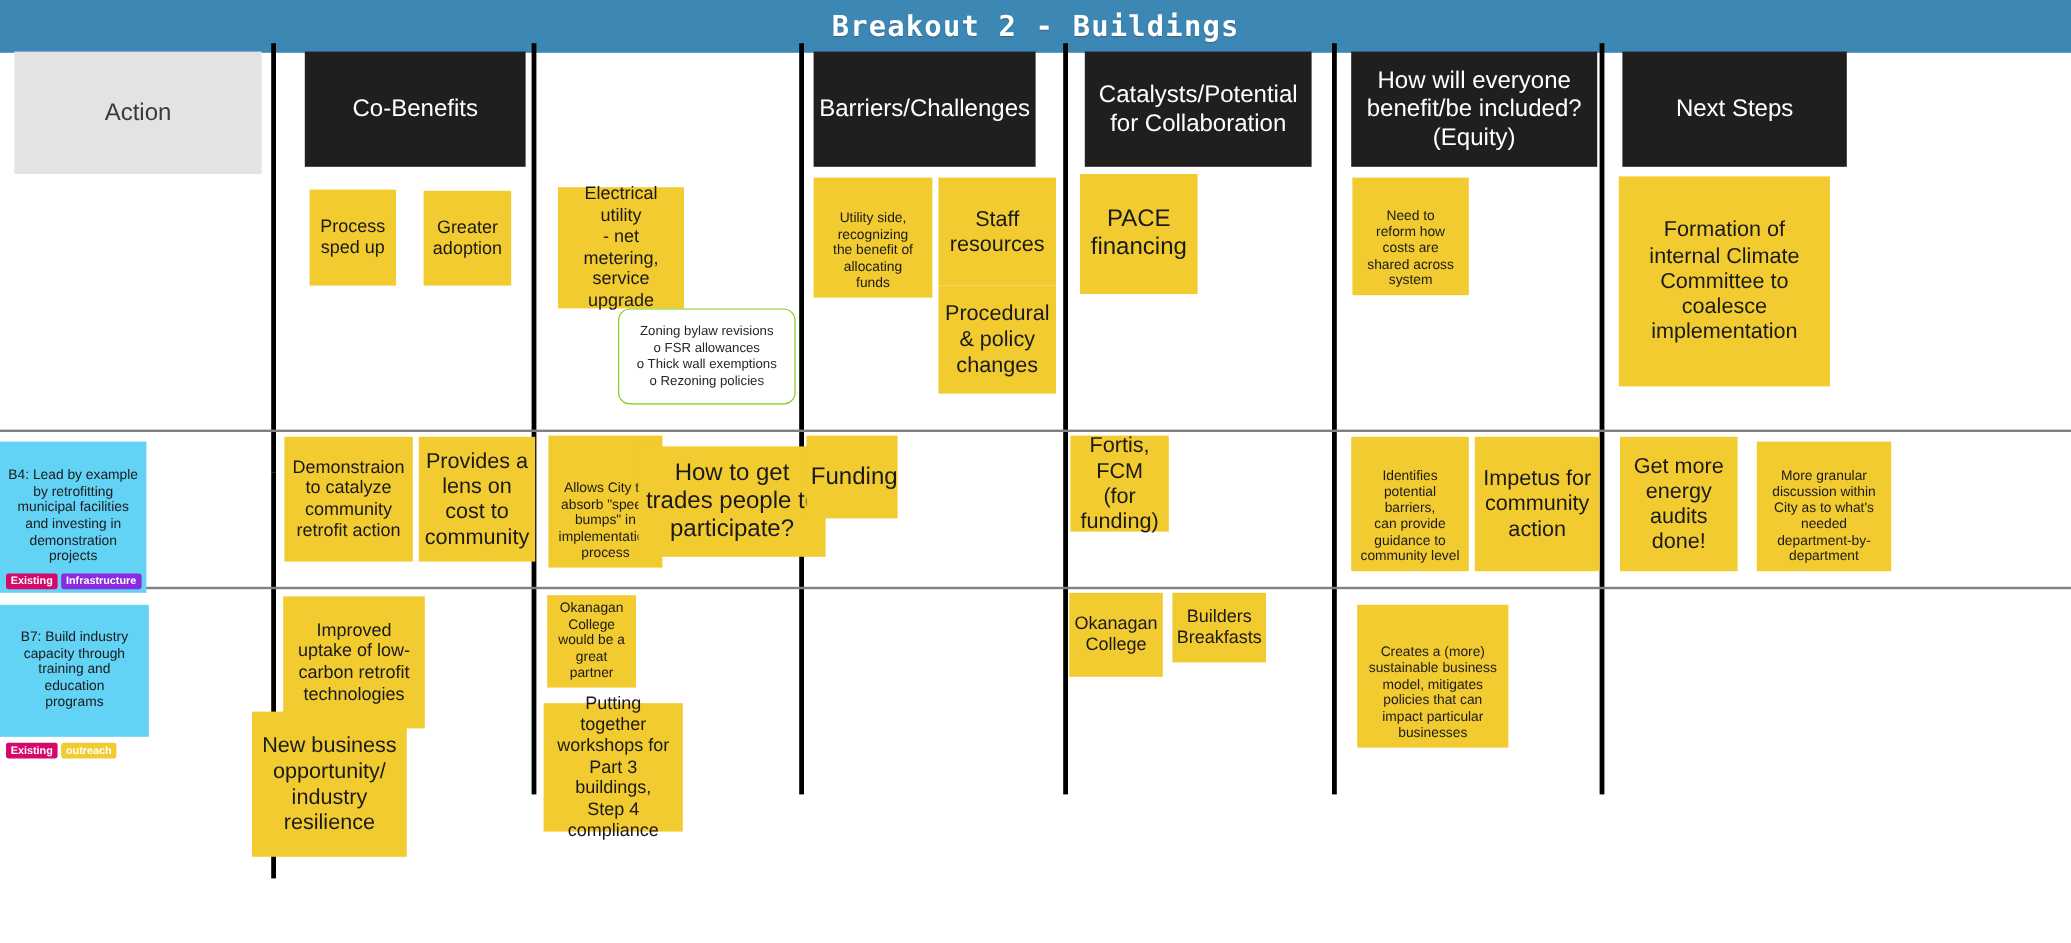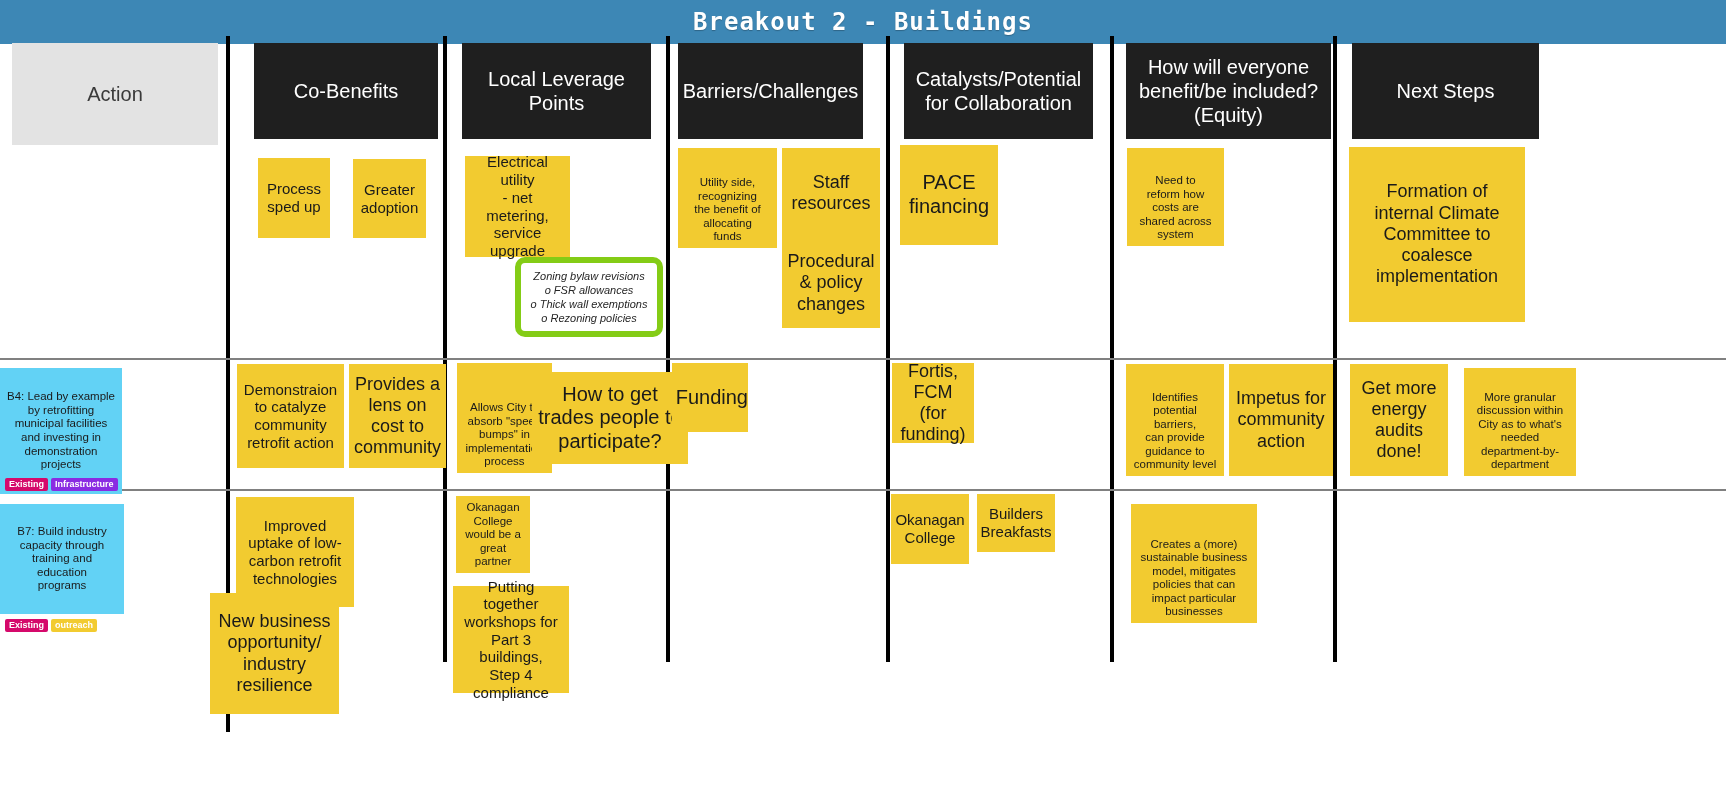--- a/index.html
+++ b/index.html
@@ -99,30 +99,29 @@
     white-space: nowrap;
   }
   .tag.existing { background: #d5096b; }
   .tag.infra    { background: #8a2be2; }
   .tag.outreach { background: #f2cb30; }
 
   
   .callout {
     position: absolute;
     background: #ffffff;
-    border: 6px solid #84cc16;
+    border: 1px solid #84cc16;
     border-radius: 10px;
     display: flex; align-items: center; justify-content: center;
     text-align: center;
     font-size: 11px;
     line-height: 1.28;
     color: #262626;
     white-space: pre-line;
     padding: 4px 6px;
-    font-style: italic;
   }
 </style>
 </head>
 <body>
 
 <div id="board">
 
   <div class="titlebar">
     <div class="title">Breakout 2 - Buildings</div>
   </div>
@@ -139,24 +138,20 @@
   <div class="hsep" style="left:0px;   top:489px; width:1726px;"></div>
 
   <div class="hdr action-hdr" style="left:12px; top:43px; width:206px; height:102px;">
     <span>Action</span>
   </div>
 
   <div class="hdr" style="left:254px; top:43px; width:184px; height:96px;">
     <span>Co-Benefits</span>
   </div>
 
-  <div class="hdr" style="left:462px; top:43px; width:189px; height:96px;">
-    <span>Local Leverage
-Points</span>
-  </div>
 
   <div class="hdr" style="left:678px; top:43px; width:185px; height:96px;">
     <span>Barriers/Challenges</span>
   </div>
 
   <div class="hdr" style="left:904px; top:43px; width:189px; height:96px;">
     <span>Catalysts/Potential
 for Collaboration</span>
   </div>
 

